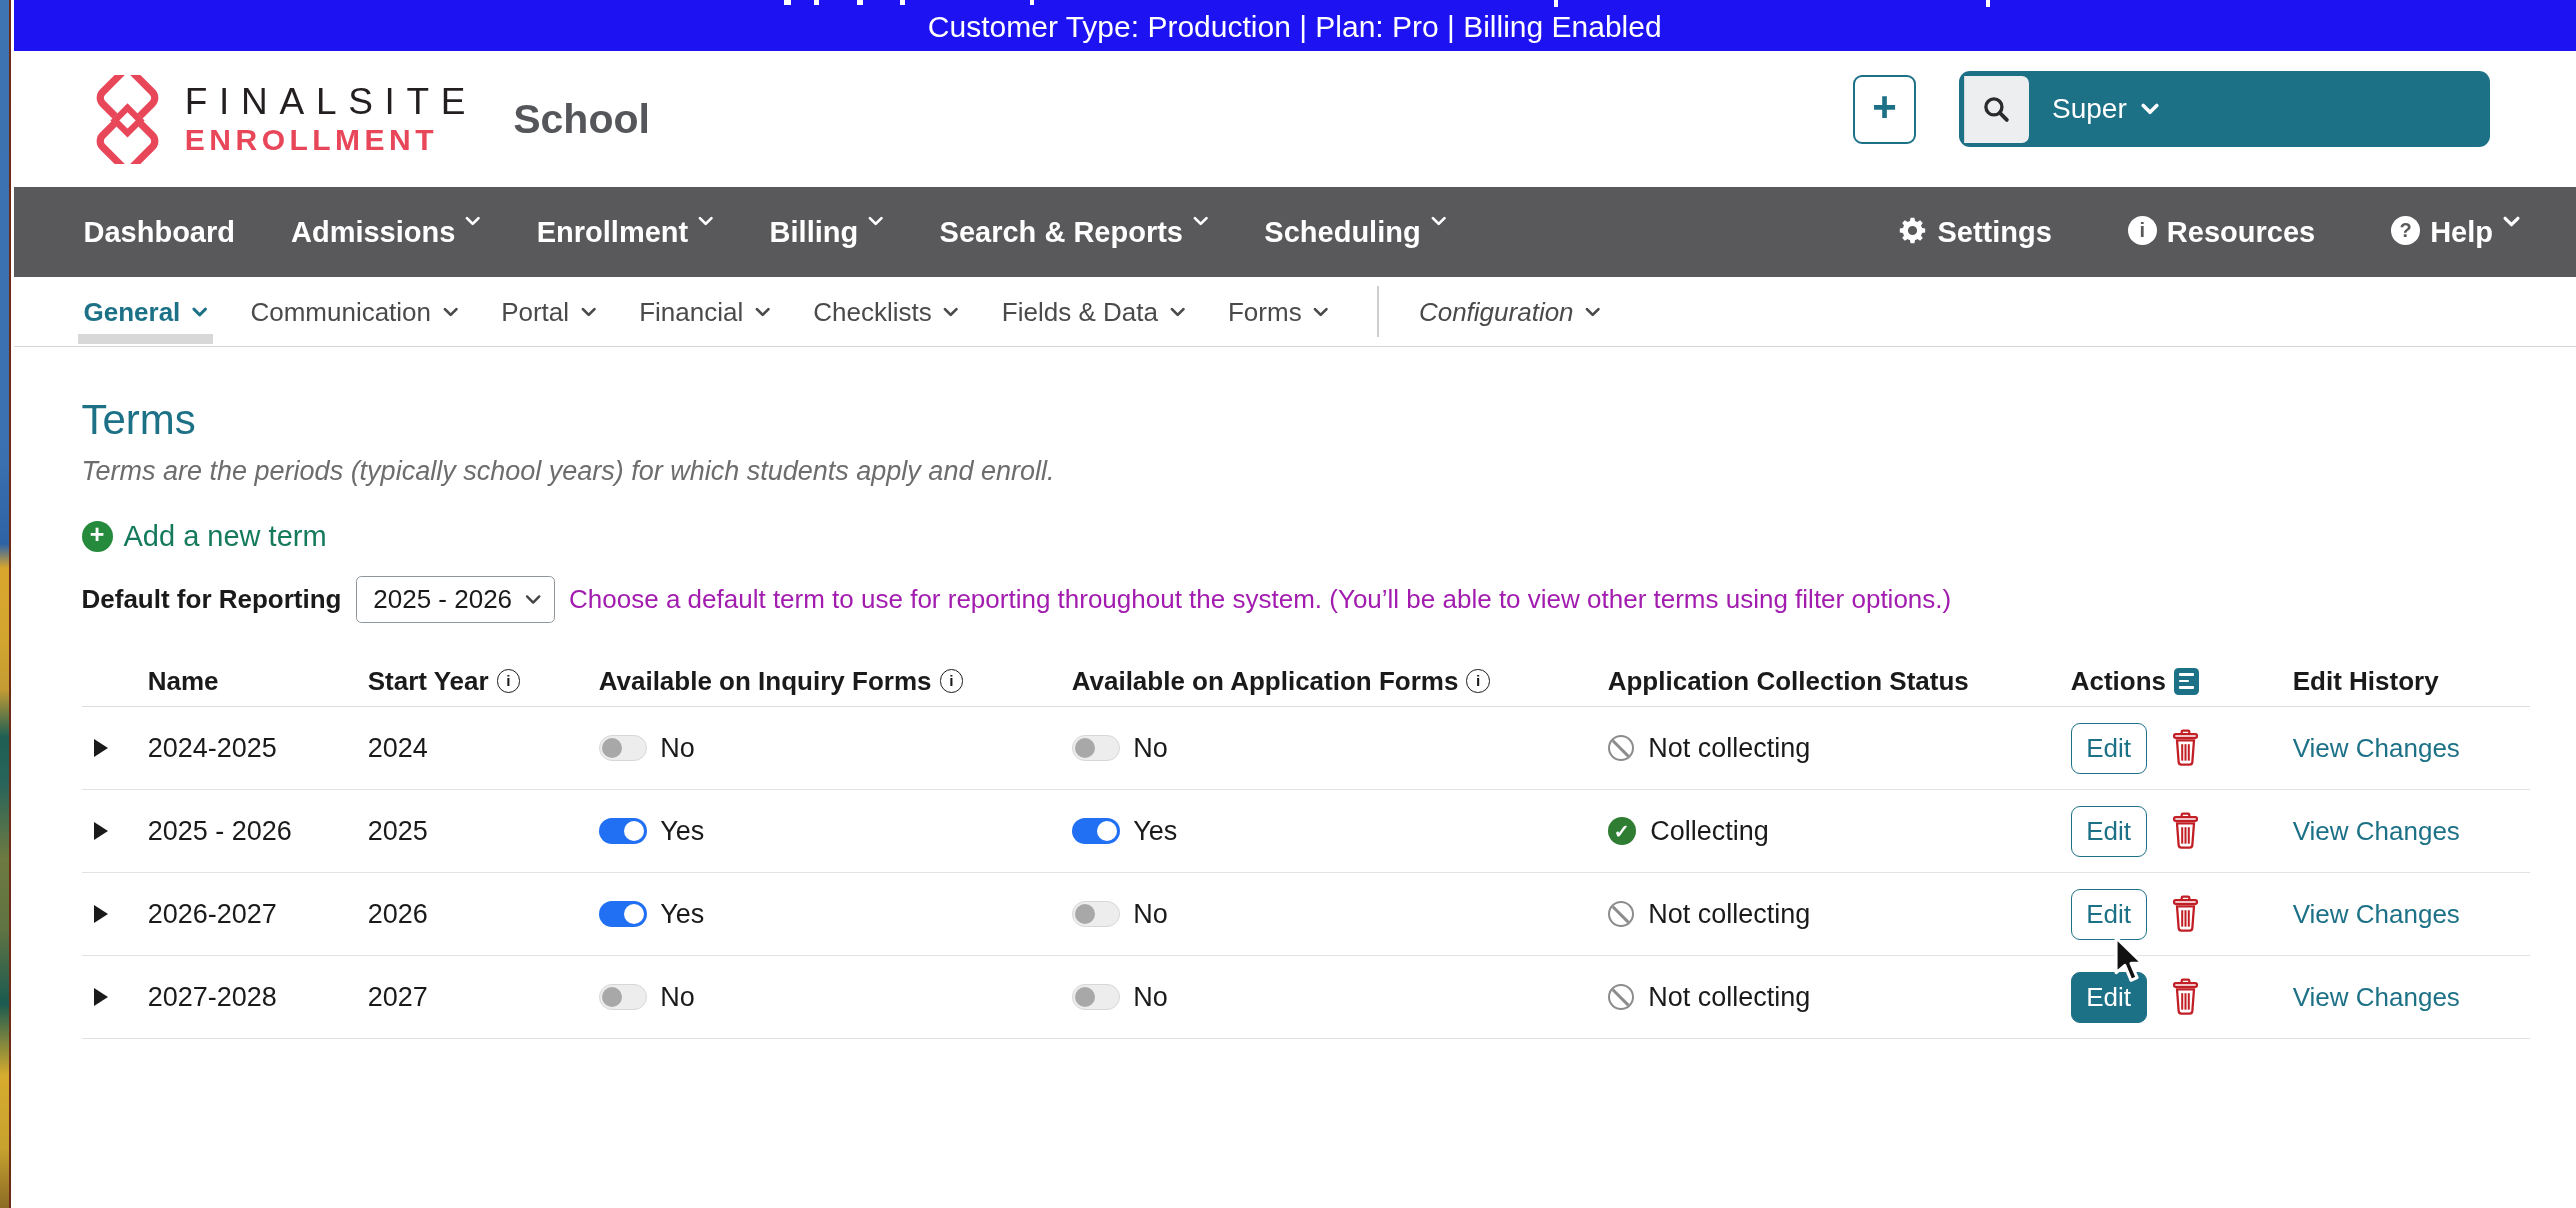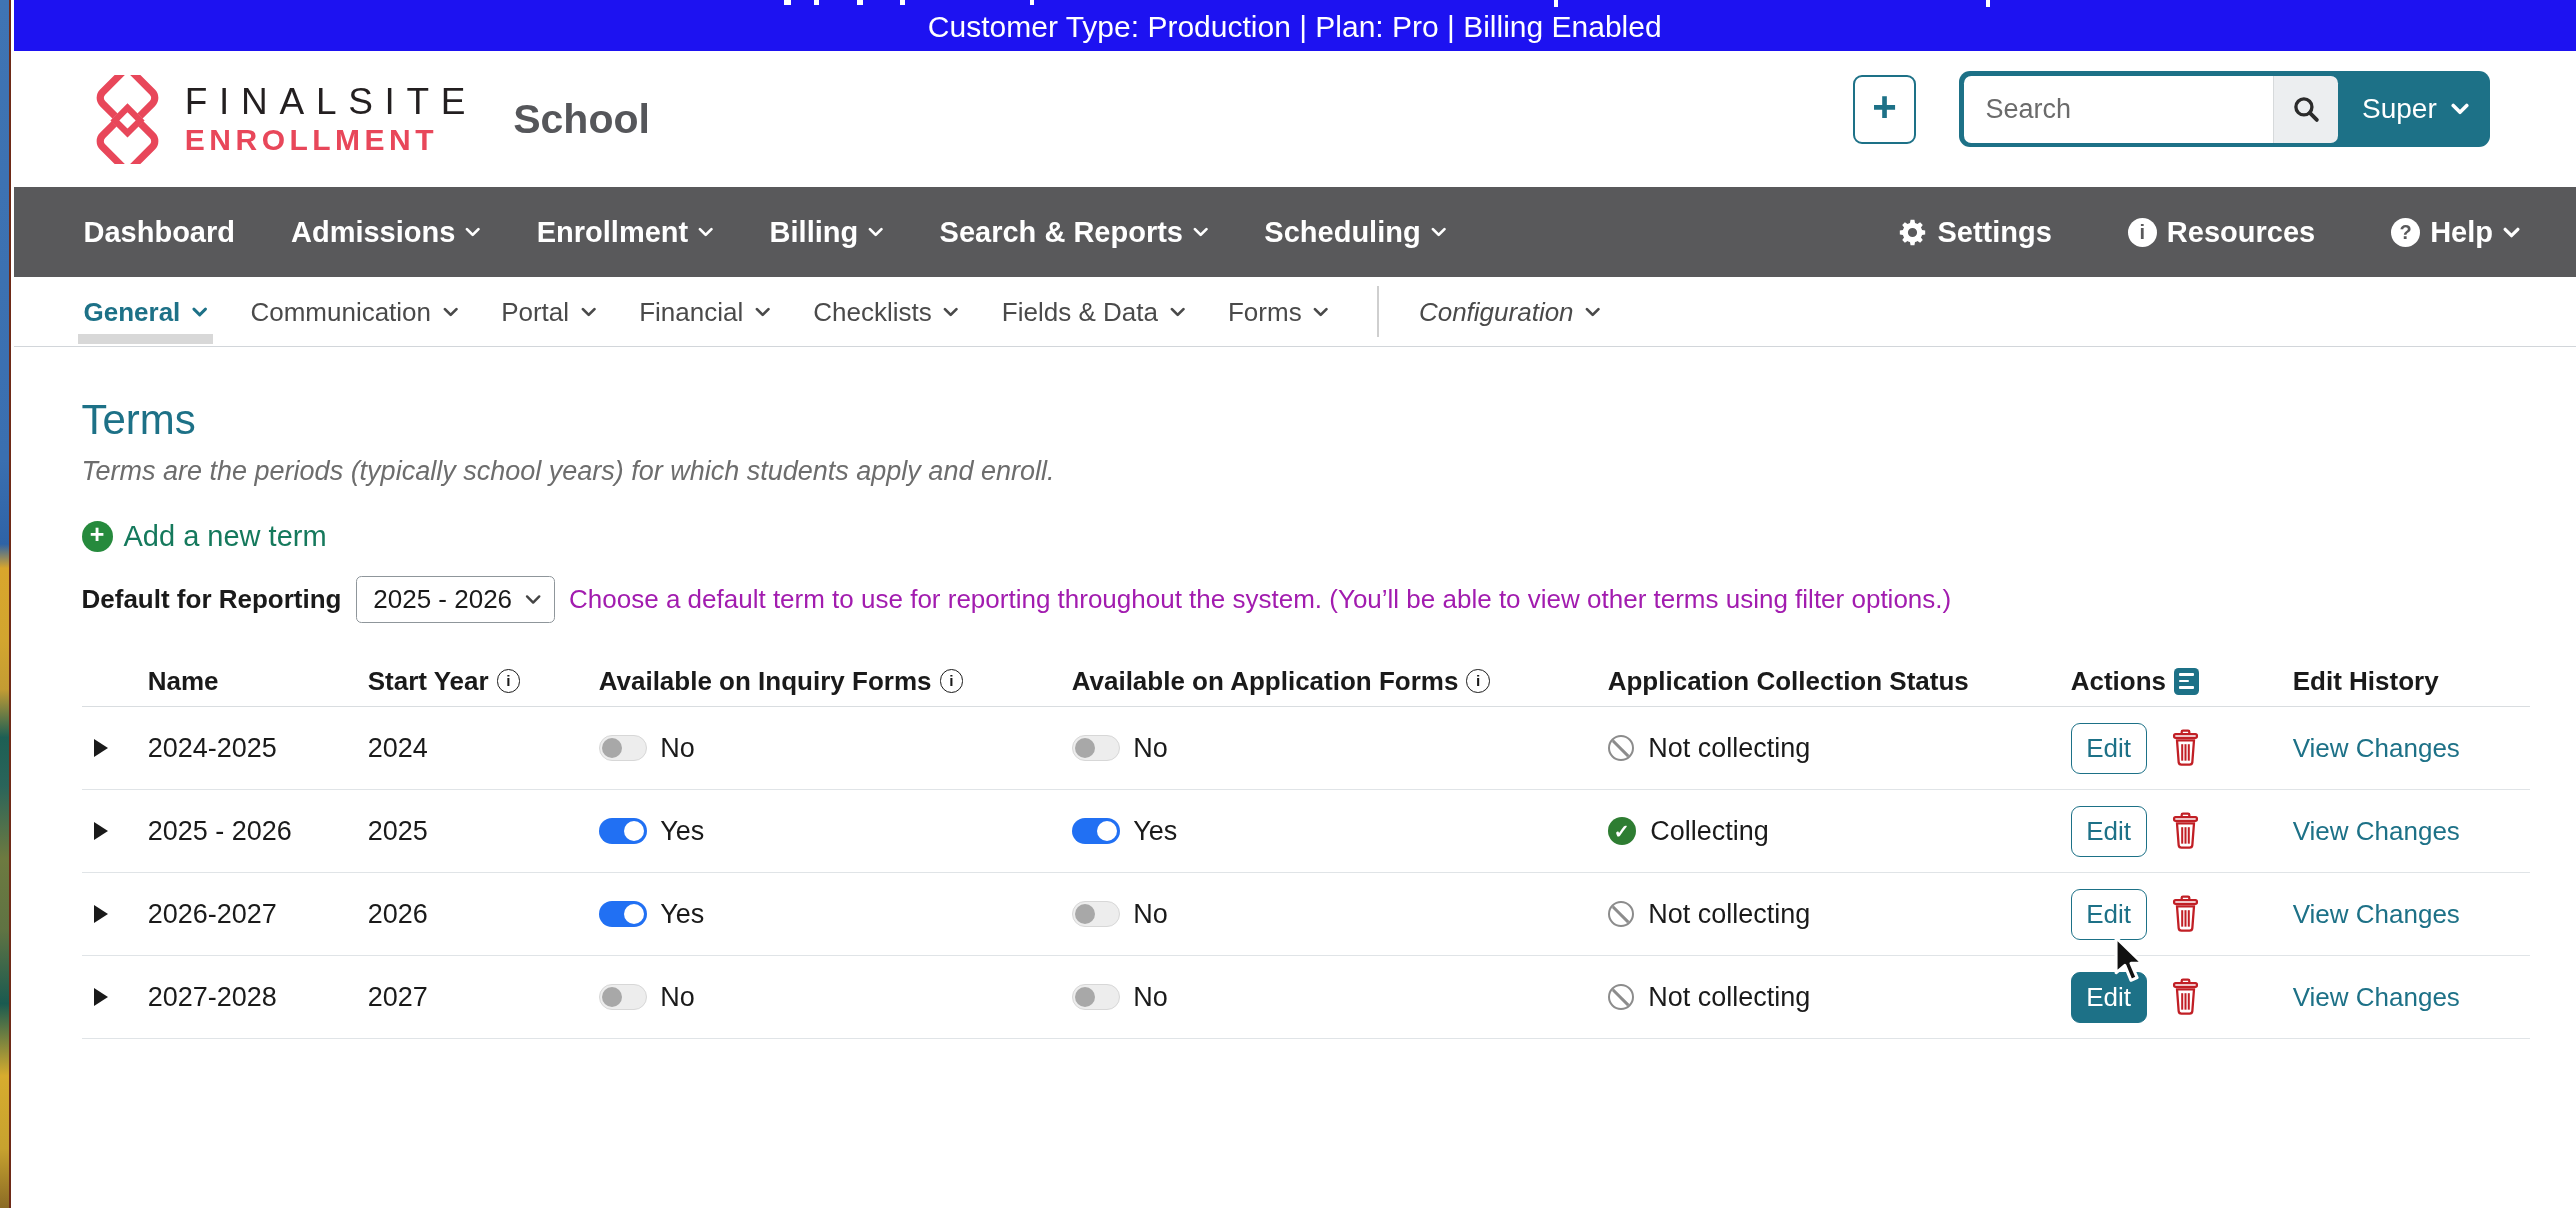--- a/index.html
+++ b/index.html
@@ -64,21 +64,21 @@
   }
   .user-menu {
     display:flex; align-items:center; gap:14.5px; color:#fff; font-size:28px; padding:0 16.3px 0 23.5px;
   }
 
   
   .navbar {
     height:90px; background:#59595b; display:flex; align-items:center;
     padding:0 70px; color:#fff; font-size:29px; font-weight:600; position:relative;
   }
-  .nav-item { display:flex; align-items:center; gap:10px; margin-right:56px; cursor:default; }
+  .nav-item { display:flex; gap:10px; margin-right:56px; cursor:default; }
   .nav-right { position:absolute; right:56px; display:flex; align-items:center; gap:76px; }
   .nav-right .nav-item { margin-right:0; }
   .circle-glyph {
     width:29px; height:29px; border-radius:50%; background:#fff; color:#59595b;
     display:inline-flex; align-items:center; justify-content:center;
     font-size:20px; font-weight:700; font-style:normal;
   }
 
   
   .subnav {
@@ -204,21 +204,20 @@
       <div class="brand-text">
         <span class="brand-line1">FINALSITE</span>
         <span class="brand-line2">ENROLLMENT</span>
       </div>
     </div>
     <span class="product-name">School</span>
 
     <div class="header-right">
       <button class="plus-btn">+</button>
       <div class="search-group">
-        <input class="search-input" type="text" placeholder="Search" style="">
         <button class="search-btn">
           <svg width="31" height="31" viewBox="0 0 24 24" fill="none">
             <circle cx="10" cy="10" r="6.2" stroke="#2b2b2b" stroke-width="2.6"></circle>
             <line x1="14.6" y1="14.6" x2="20" y2="20" stroke="#2b2b2b" stroke-width="3" stroke-linecap="round"></line>
           </svg>
         </button>
         <div class="user-menu">
           <span>Super</span>
           <svg width="18" height="11.7" viewBox="0 0 16 10" fill="none">
             <path d="M2 2 L8 8 L14 2" stroke="#ffffff" stroke-width="3.2" stroke-linecap="round" stroke-linejoin="round"></path>

